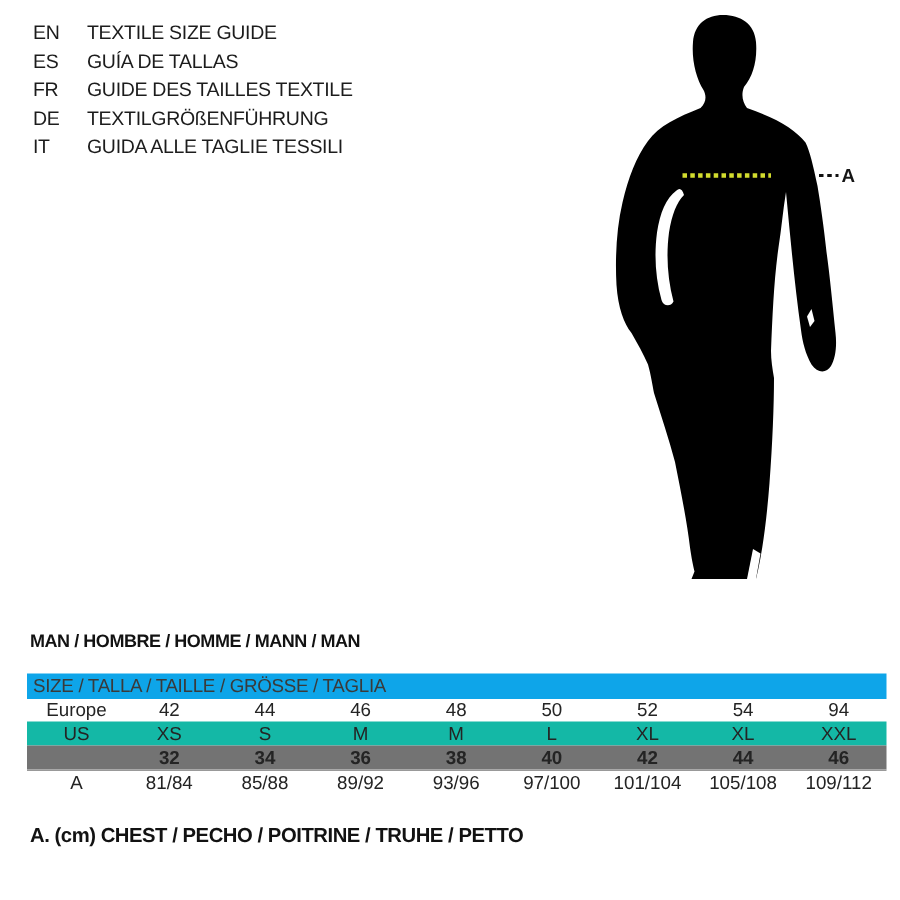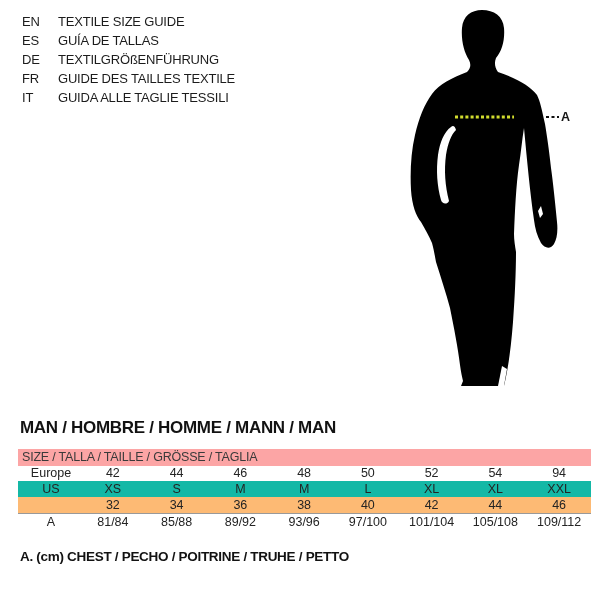--- a/index.html
+++ b/index.html
@@ -18,31 +18,31 @@
              font-size:13.5px;line-height:19px;color:#121212;letter-spacing:-0.3px;}
   .cat-line{white-space:nowrap;}
 
   
   .figure-svg{position:absolute;left:0;top:0;width:600px;height:600px;}
   .measure-a{position:absolute;left:561px;top:110px;font-size:12.5px;
              font-weight:600;color:#151515;}
 
   
   .man-title{position:absolute;left:20px;top:420px;font-weight:bold;
-             font-size:17px;line-height:15px;color:#121212;letter-spacing:-0.3px;
+             font-size:12px;line-height:15px;color:#121212;letter-spacing:-0.3px;
              white-space:nowrap;}
 
   
   .size-table{position:absolute;left:18px;top:449px;width:573px;font-size:12.5px;color:#242424;}
-  .thead{height:17px;line-height:17px;background:#fca5a5;color:#3a3a3a;
+  .thead{height:17px;line-height:17px;background:#0ea5e9;color:#3a3a3a;
          padding-left:4px;letter-spacing:-0.2px;white-space:nowrap;}
   .trow{display:flex;}
   .trow.r1{height:15px;line-height:15px;}
   .trow.r2{height:16px;line-height:16px;background:#14b8a6;}
-  .trow.r3{height:16px;line-height:16px;background:#fdba74;}
+  .trow.r3{height:16px;line-height:16px;background:#737373;font-weight:bold;}
   .trow.r4{height:17px;line-height:17px;border-top:1px solid #999999;}
   .tlabel{width:60px;padding-left:3px;text-align:center;}
   .tcell{flex:1 1 0;text-align:center;}
 
   
   .footnote{position:absolute;left:20px;top:549px;font-weight:bold;
             font-size:13.5px;line-height:16px;color:#121212;letter-spacing:-0.3px;
             white-space:nowrap;}
 </style>
 </head>
@@ -53,26 +53,26 @@
   <div class="lang-block">
     <div class="lang-row">
       <span class="lang-code">EN</span>
       <span class="lang-label">TEXTILE SIZE GUIDE</span>
     </div>
     <div class="lang-row">
       <span class="lang-code">ES</span>
       <span class="lang-label">GUÍA DE TALLAS</span>
     </div>
     <div class="lang-row">
+      <span class="lang-code">FR</span>
+      <span class="lang-label">GUIDE DES TAILLES TEXTILE</span>
+    </div>
+    <div class="lang-row">
       <span class="lang-code">DE</span>
       <span class="lang-label">TEXTILGRÖßENFÜHRUNG</span>
-    </div>
-    <div class="lang-row">
-      <span class="lang-code">FR</span>
-      <span class="lang-label">GUIDE DES TAILLES TEXTILE</span>
     </div>
     <div class="lang-row">
       <span class="lang-code">IT</span>
       <span class="lang-label">GUIDA ALLE TAGLIE TESSILI</span>
     </div>
   </div>
 
 
   <svg class="figure-svg" viewBox="0 0 600 600" xmlns="http://www.w3.org/2000/svg" aria-hidden="true">
     <path fill="#000000" d="

